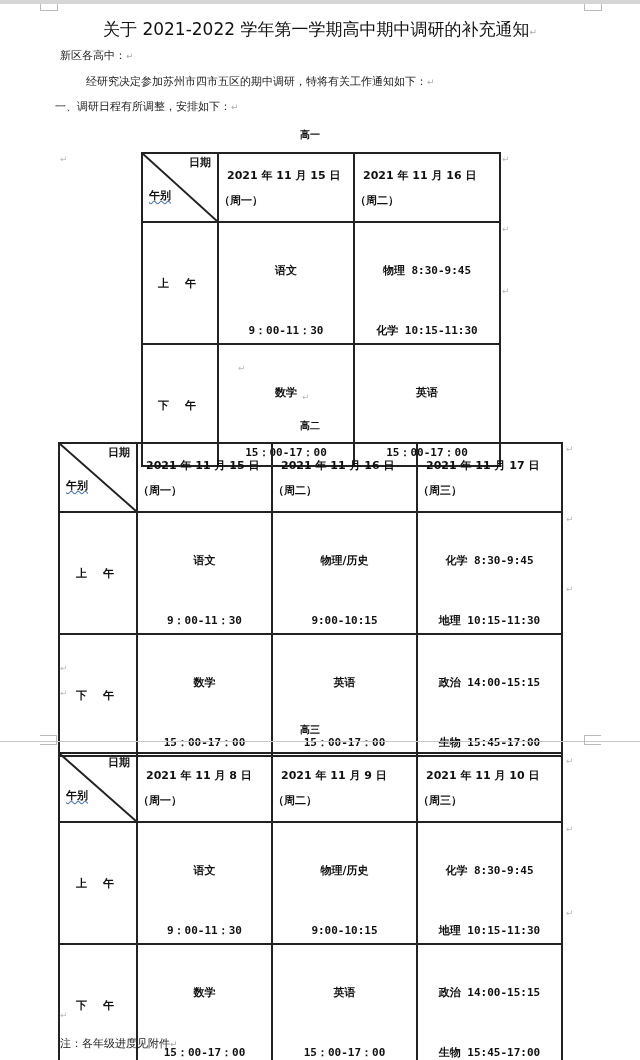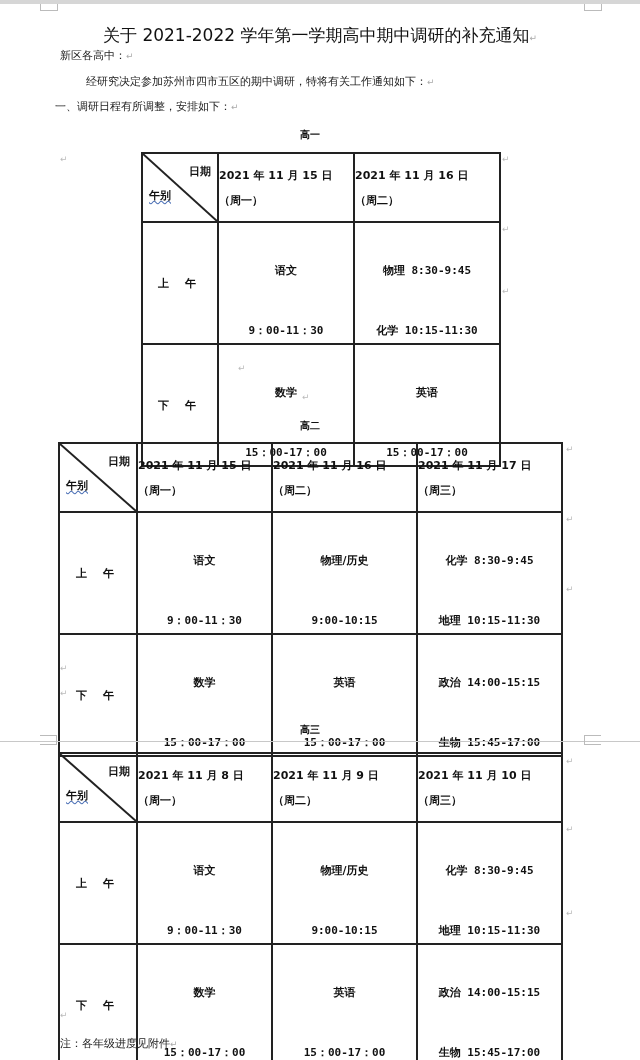--- a/index.html
+++ b/index.html
@@ -4,31 +4,31 @@
 <style>
   html, body { margin:0; padding:0; }
   body {
     width:640px; height:1060px; background:#ffffff; position:relative; overflow:hidden;
     font-family: "DejaVu Sans", "Liberation Sans", sans-serif; color:#111;
   }
   .topbar { position:absolute; left:0; top:0; width:640px; height:4px; background:#d6d6d6; }
   .corner { position:absolute; width:16px; height:6px; border:1px solid #bbb; border-top:none; }
   .page-break { position:absolute; left:0; width:640px; height:1px; background:#c8c8c8; }
   .pb-corner { position:absolute; width:16px; height:8px; border:1px solid #bbb; }
-  .title { position:absolute; left:0; width:640px; top:24px; text-align:center; font-size:17px; }
+  .title { position:absolute; left:0; width:640px; top:18px; text-align:center; font-size:17px; }
   .para { position:absolute; font-size:11px; color:#222; }
   .pm { color:#aaa; font-size:9px; }
   .caption { position:absolute; font-size:10px; font-weight:bold; text-align:left; }
   table.sched { position:absolute; border-collapse:collapse; table-layout:fixed; }
   table.sched td { border:2px solid #222; text-align:center; vertical-align:middle; font-size:11px; font-weight:bold; padding:0; }
   .diag { position:relative; }
   .diag svg { position:absolute; left:0; top:0; width:100%; height:100%; }
-  .diag .d-date { position:absolute; right:6px; top:10px; font-size:11px; }
+  .diag .d-date { position:absolute; right:6px; top:1px; font-size:11px; }
   .diag .d-period { position:absolute; left:6px; bottom:18px; font-size:11px; text-decoration: underline wavy #4a6fb5; }
-  .hdr-date { text-align:left; display:block; }
+  .hdr-date { text-align:left; padding-left:8px; display:block; }
   .hdr-week { display:block; text-align:left; padding-right:28px; margin-top:10px; }
   .line { display:block; line-height:24px;margin-top:36px; }
   .mono { font-family:"DejaVu Sans Mono", monospace; font-weight:bold; }
   .rowlabel { letter-spacing:6px; }
   .rm { position:absolute; color:#bbb; font-size:9px; }
 </style>
 </head>
 <body>
 
 <div class="topbar"></div>

